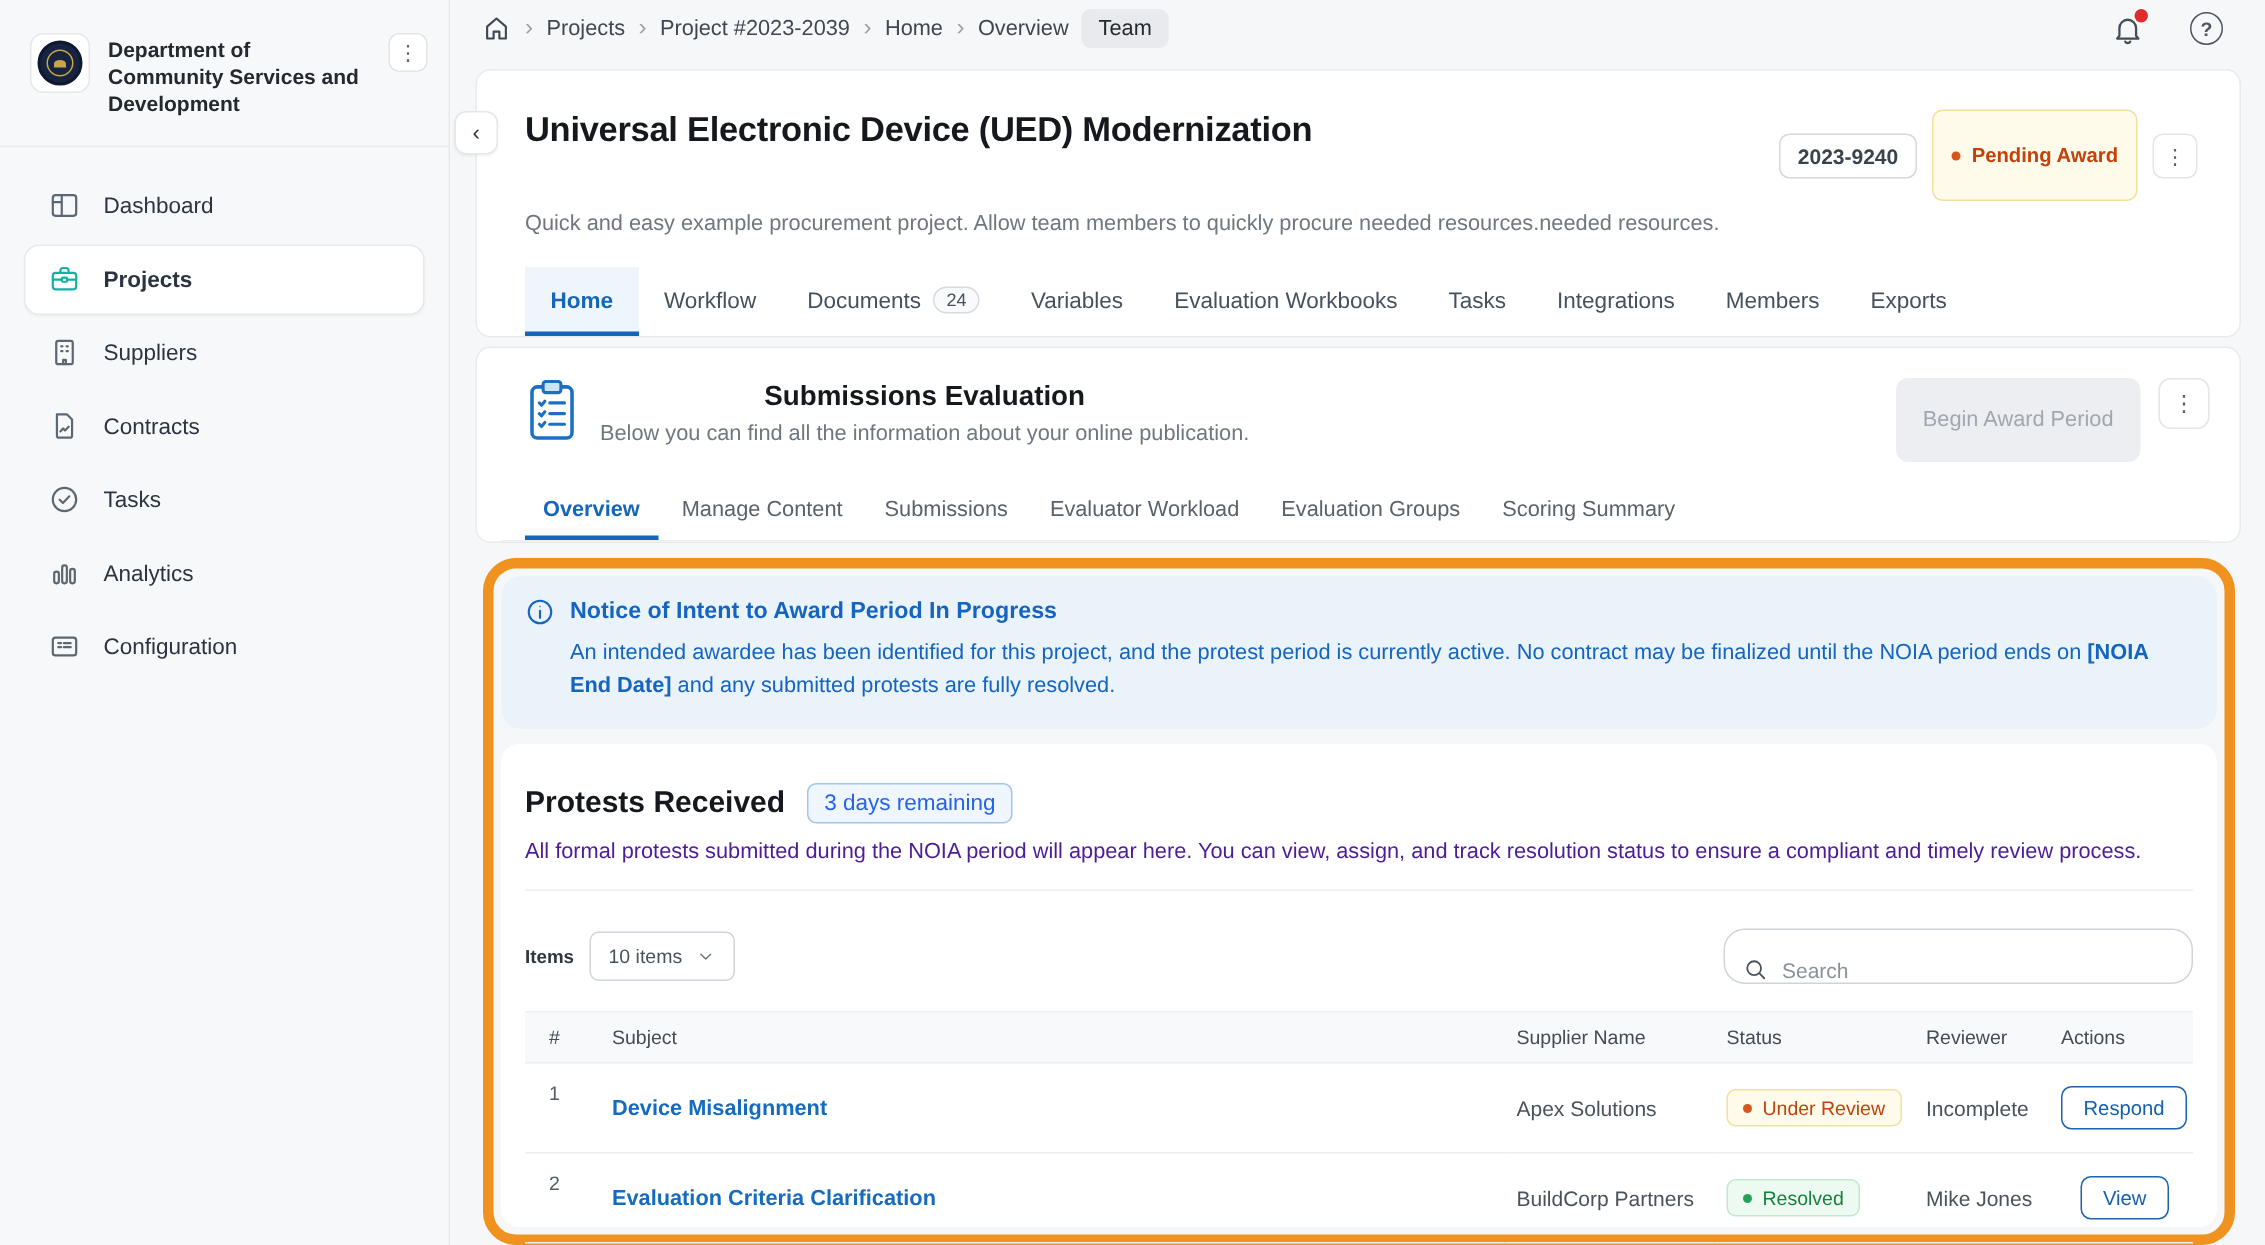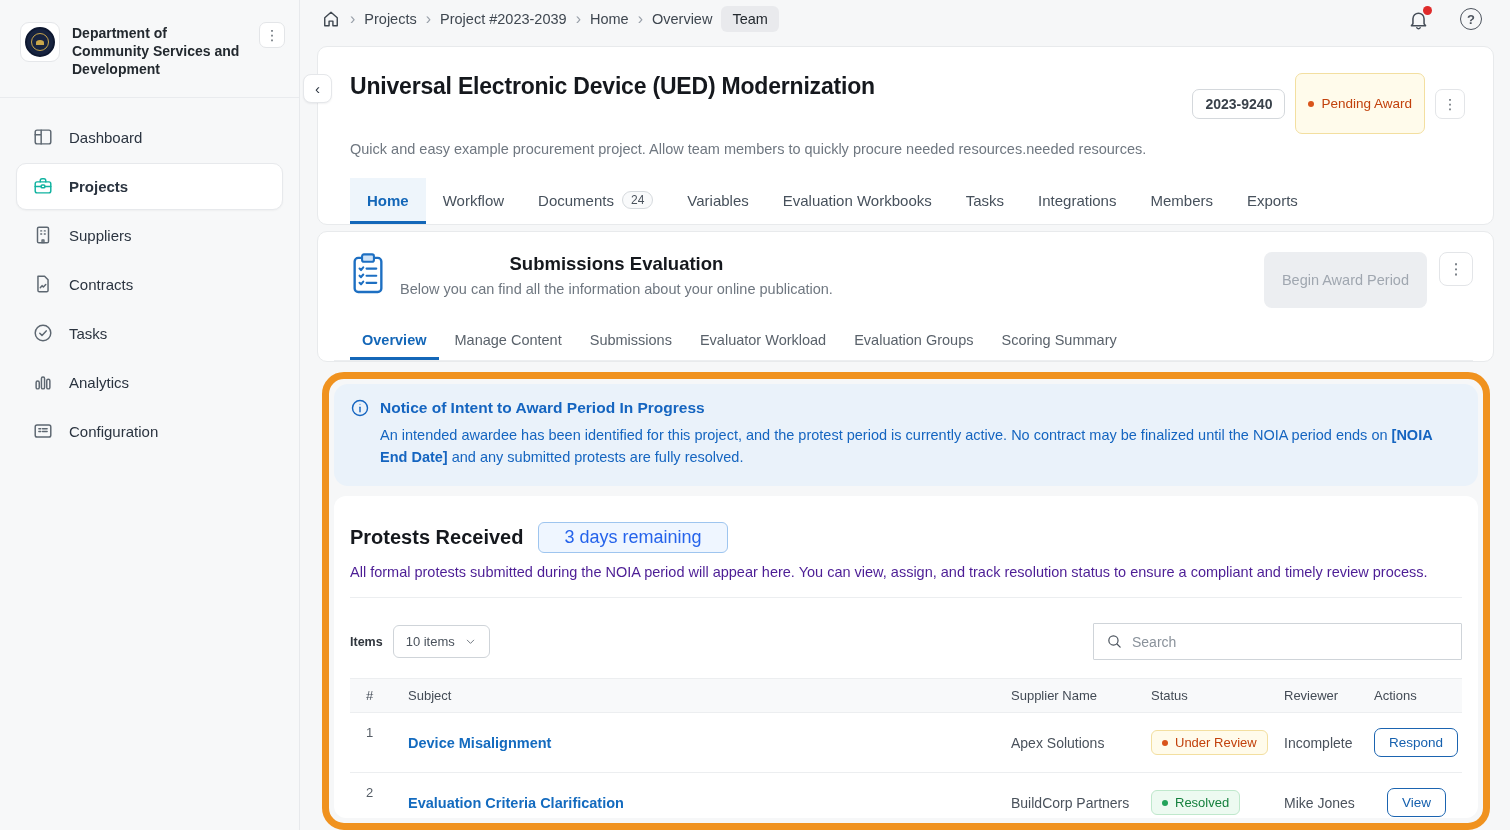--- a/index.html
+++ b/index.html
@@ -41,21 +41,21 @@
   .content { flex:1; padding:8px 16px 0 17px; position:relative; }
 
   
   .card { background:#fff; border:1px solid #e8eaec; border-radius:10px; }
   .project-card { position:relative; padding:26px 28px 0 32px; }
   .collapse-btn { position:absolute; left:-15px; top:27px; width:29px; height:29px; background:#fff; border:1px solid #e5e7ea; border-radius:8px; box-shadow:0 1px 2px rgba(20,25,35,.06); font-size:15px; color:#2b3440; display:flex; align-items:center; justify-content:center; cursor:pointer; }
   .proj-head { display:flex; align-items:flex-start; }
   .proj-title { font-size:23px; font-weight:700; color:#15181d; letter-spacing:-.2px; }
   .proj-badges { margin-left:auto; display:flex; align-items:center; gap:10px; }
   .id-badge { border:1px solid #d4d8dc; border-radius:7px; padding:6px 12px; font-size:14px; font-weight:600; color:#3a424b; background:#fff; }
-  .pill { display:inline-flex; align-items:center; gap:7px; border-radius:7px; padding:22px 12px; font-size:13.5px; font-weight:400;justify-content:flex-end; }
+  .pill { display:inline-flex; align-items:center; gap:7px; border-radius:7px; padding:22px 12px; font-size:13.5px; font-weight:700;justify-content:flex-end; }
   .pill .dot { width:6px; height:6px; border-radius:50%; }
   .pill.warn { background:#fffbeb; border:1px solid #f3dfa0; color:#c2410c; }
   .pill.warn .dot { background:#d9541b; }
   .proj-desc { margin-top:7px; font-size:14.5px; color:#6f7780; }
   .tabs { display:flex; margin-top:21px; }
   .tab { padding:13px 17px 15px; font-size:15px; color:#47515c; cursor:pointer; display:flex; align-items:center; gap:8px; }
   .tab.active { color:#1467b8; font-weight:600; background:#eef5fb; box-shadow:inset 0 -3px 0 #1467b8; }
   .count-pill { border:1px solid #d6dade; background:#f9fafb; color:#4a525c; border-radius:10px; font-size:12px; padding:1px 8px; }
 
   
@@ -76,29 +76,29 @@
   .notice { background:#eaf2fa; border-radius:14px; padding:14px 22px 18px 16px; color:#1565c0; }
   .notice-head { display:flex; align-items:center; gap:10px; }
   .info-ic svg { stroke:#1565c0; fill:none; stroke-width:1.7; stroke-linecap:round; }
   .notice-title { font-size:15.5px; font-weight:700; }
   .notice-body { margin:7px 0 0 30px; font-size:14.5px; line-height:1.48; max-width:1090px; }
   .notice-body b { font-weight:700; }
 
   .protest-card { margin-top:10px; background:#fff; border-radius:12px; padding:26px 16px 0; height:322px; }
   .protest-head { display:flex; align-items:center; gap:15px; }
   .protest-title { font-size:20px; font-weight:700; color:#15181d; }
-  .days-badge { background:#eff6ff; border:1px solid #9ec5ef; color:#2563eb; border-radius:6px; font-size:18px; padding:4px 25px;text-align:right; }
+  .days-badge { background:#eff6ff; border:1px solid #9ec5ef; color:#2563eb; border-radius:6px; font-size:15px; padding:4px 10px;text-align:right; }
   .protest-desc { margin-top:11px; font-size:14.5px; color:#4c1d95; }
   .hr { border:none; border-top:1px solid #eceef0; margin-top:17px; }
 
   .controls { margin-top:25px; display:flex; align-items:center; }
   .items-label { font-size:12.5px; font-weight:700; color:#30363d; margin-right:10px; }
   .select { display:flex; align-items:center; gap:9px; border:1px solid #cfd4d9; border-radius:6px; background:#fff; padding:8px 12px; font-size:13px; color:#4a525c; cursor:pointer; }
   .select svg { stroke:#6a727b; fill:none; stroke-width:1.7; stroke-linecap:round; stroke-linejoin:round; }
-  .search-box { margin-left:auto; width:369px; height:37px; border:1px solid #cfd4d9; border-radius:1px; background:#fff; display:flex; align-items:center; padding:0 12px; gap:9px; }
+  .search-box { margin-left:auto; width:313px; height:37px; border:1px solid #cfd4d9; border-radius:14px; background:#fff; display:flex; align-items:flex-end; padding:0 12px; gap:9px; }
   .search-box svg { stroke:#4a525c; fill:none; stroke-width:1.7; stroke-linecap:round; }
   .search-box input { border:none; outline:none; flex:1; font-size:14px; font-family:inherit; color:#30363d; background:transparent; }
   .search-box input::placeholder { color:#8a929b; }
 
   table.protests { width:100%; border-collapse:collapse; margin-top:18px; table-layout:fixed; }
   .protests th { background:#f8f9fa; border-top:1px solid #eceef0; border-bottom:1px solid #eceef0; font-size:13px; font-weight:500; color:#434b55; text-align:left; padding:9px 8px; }
   .protests th:first-child, .protests td:first-child { padding-left:16px; }
   .protests td { border-bottom:1px solid #eceef0; height:60px; padding:0 8px; font-size:14px; color:#4a525c; vertical-align:middle; }
   .protests td.numcell { vertical-align:top; padding-top:12px; font-size:13px; color:#555d66; }
   .subject-link { color:#146bbf; font-weight:600; font-size:14.5px; cursor:pointer; text-decoration:none; }

